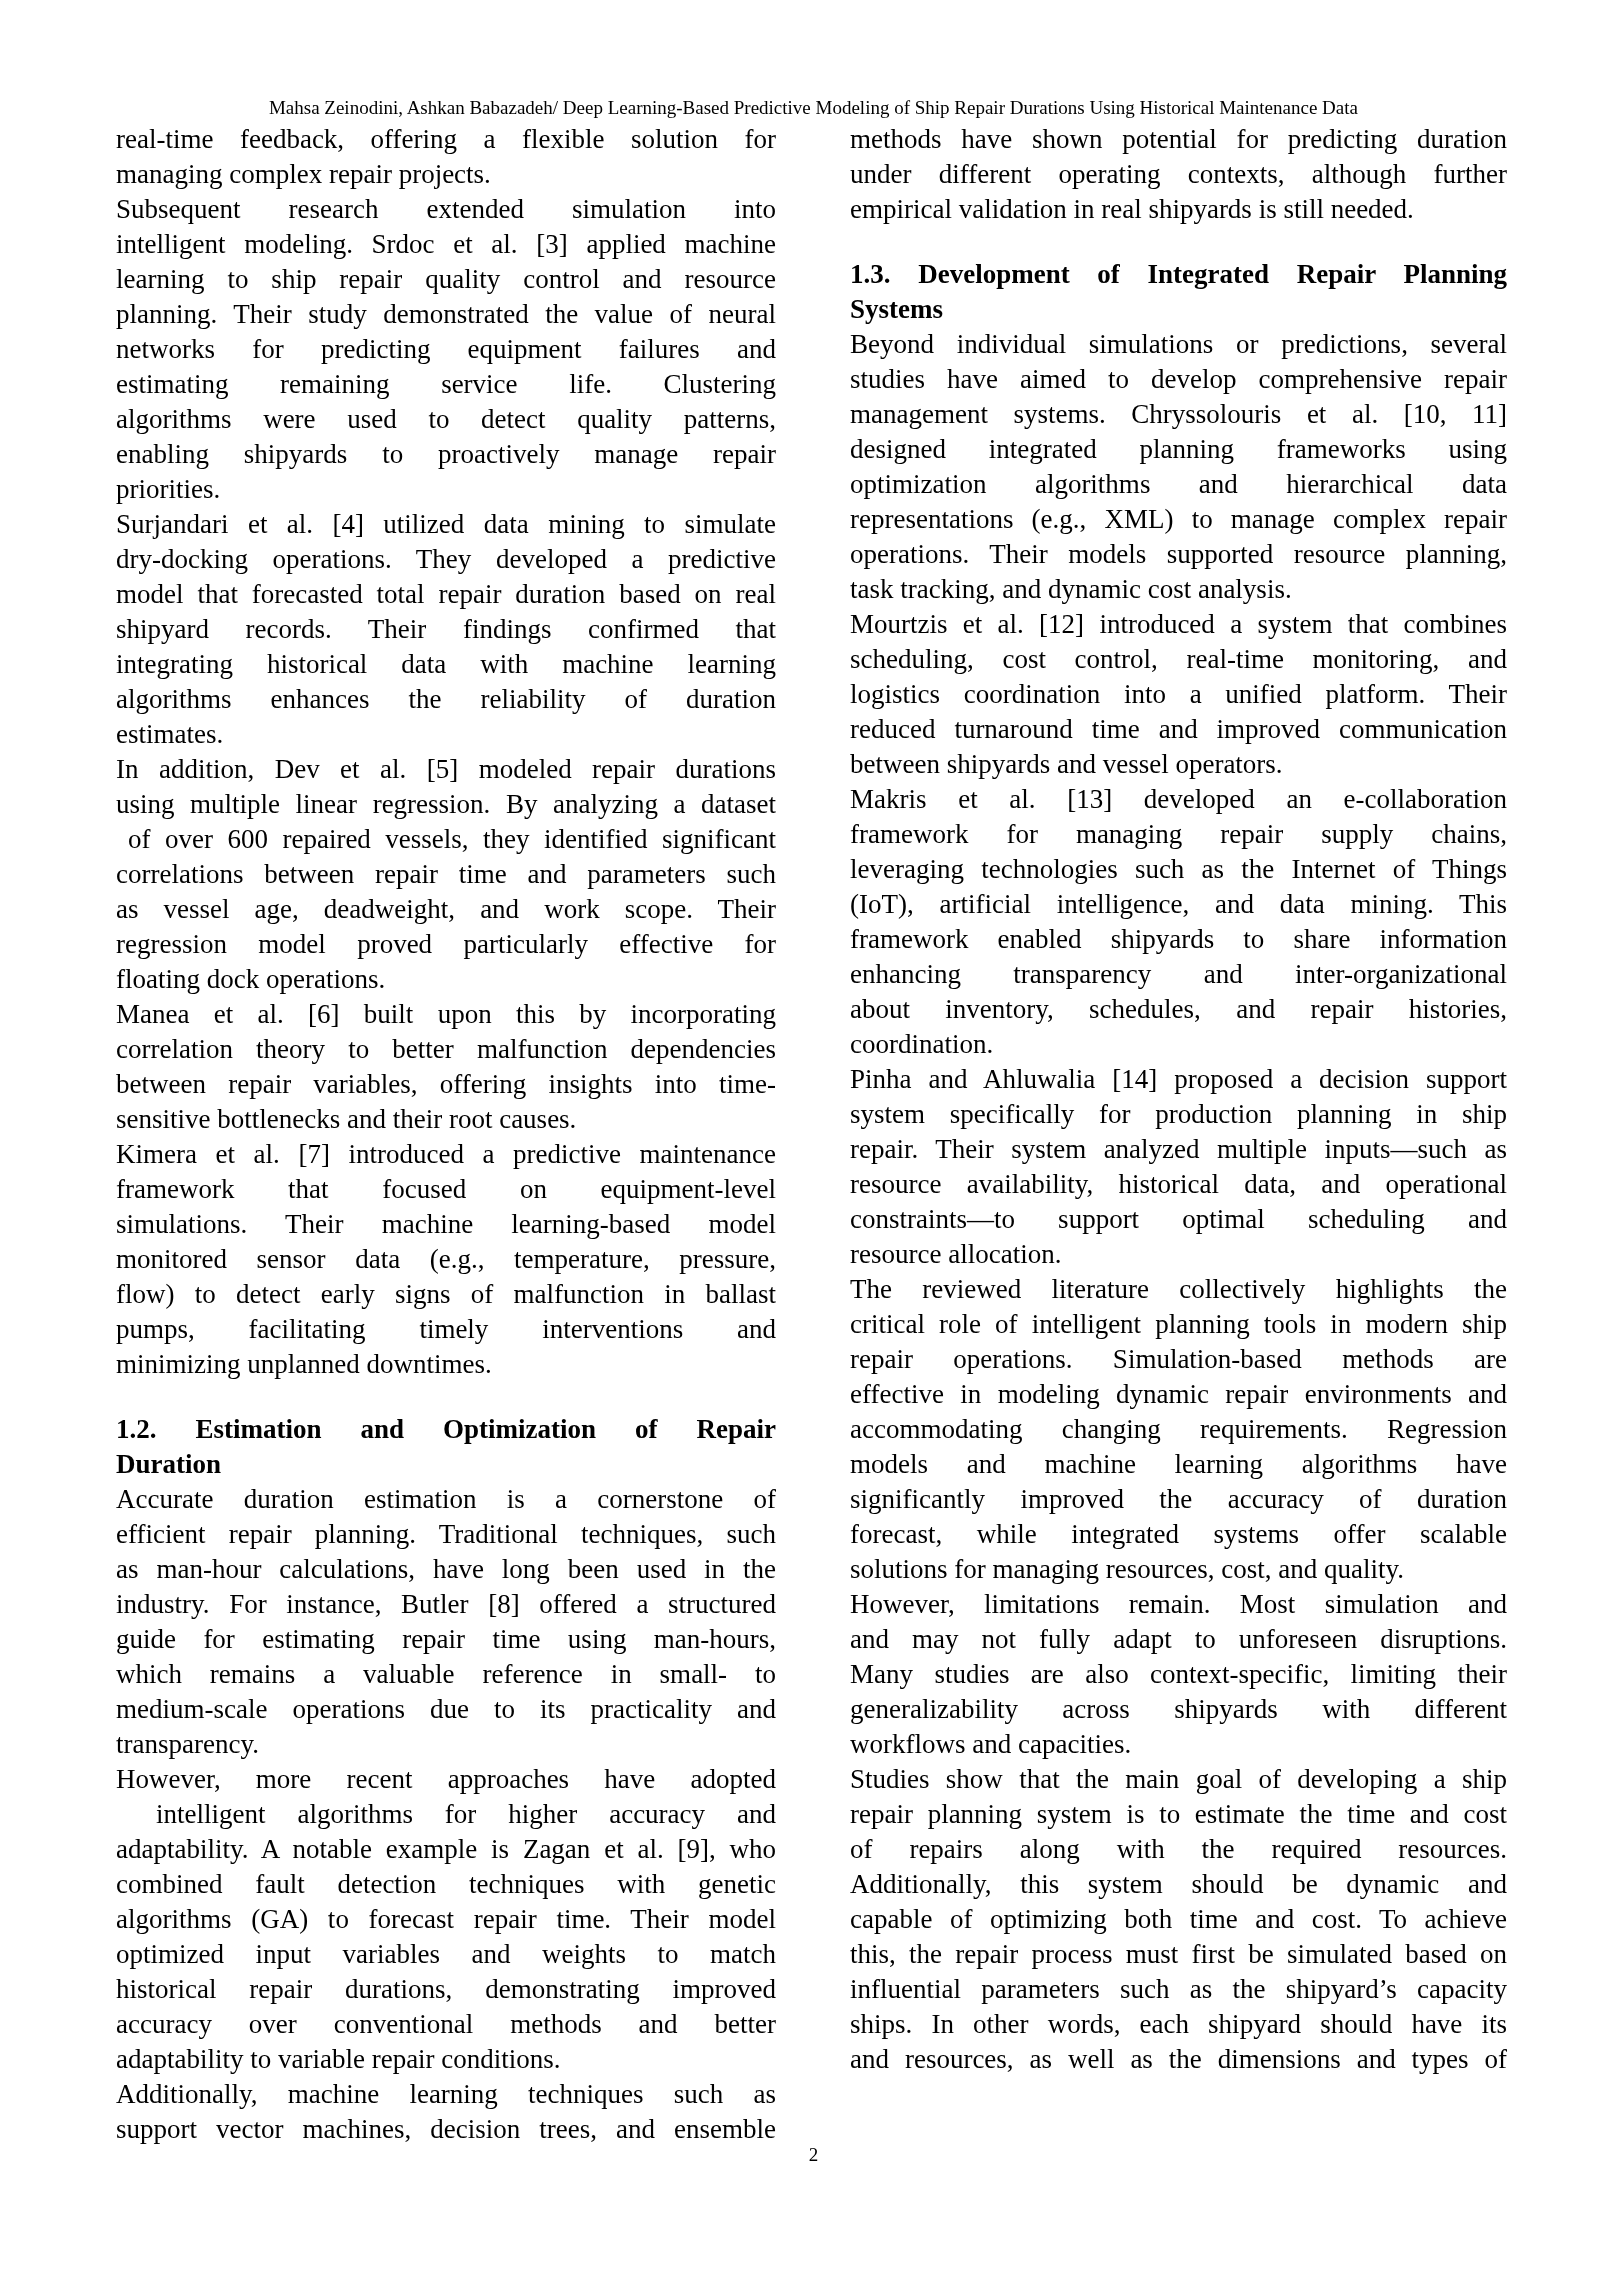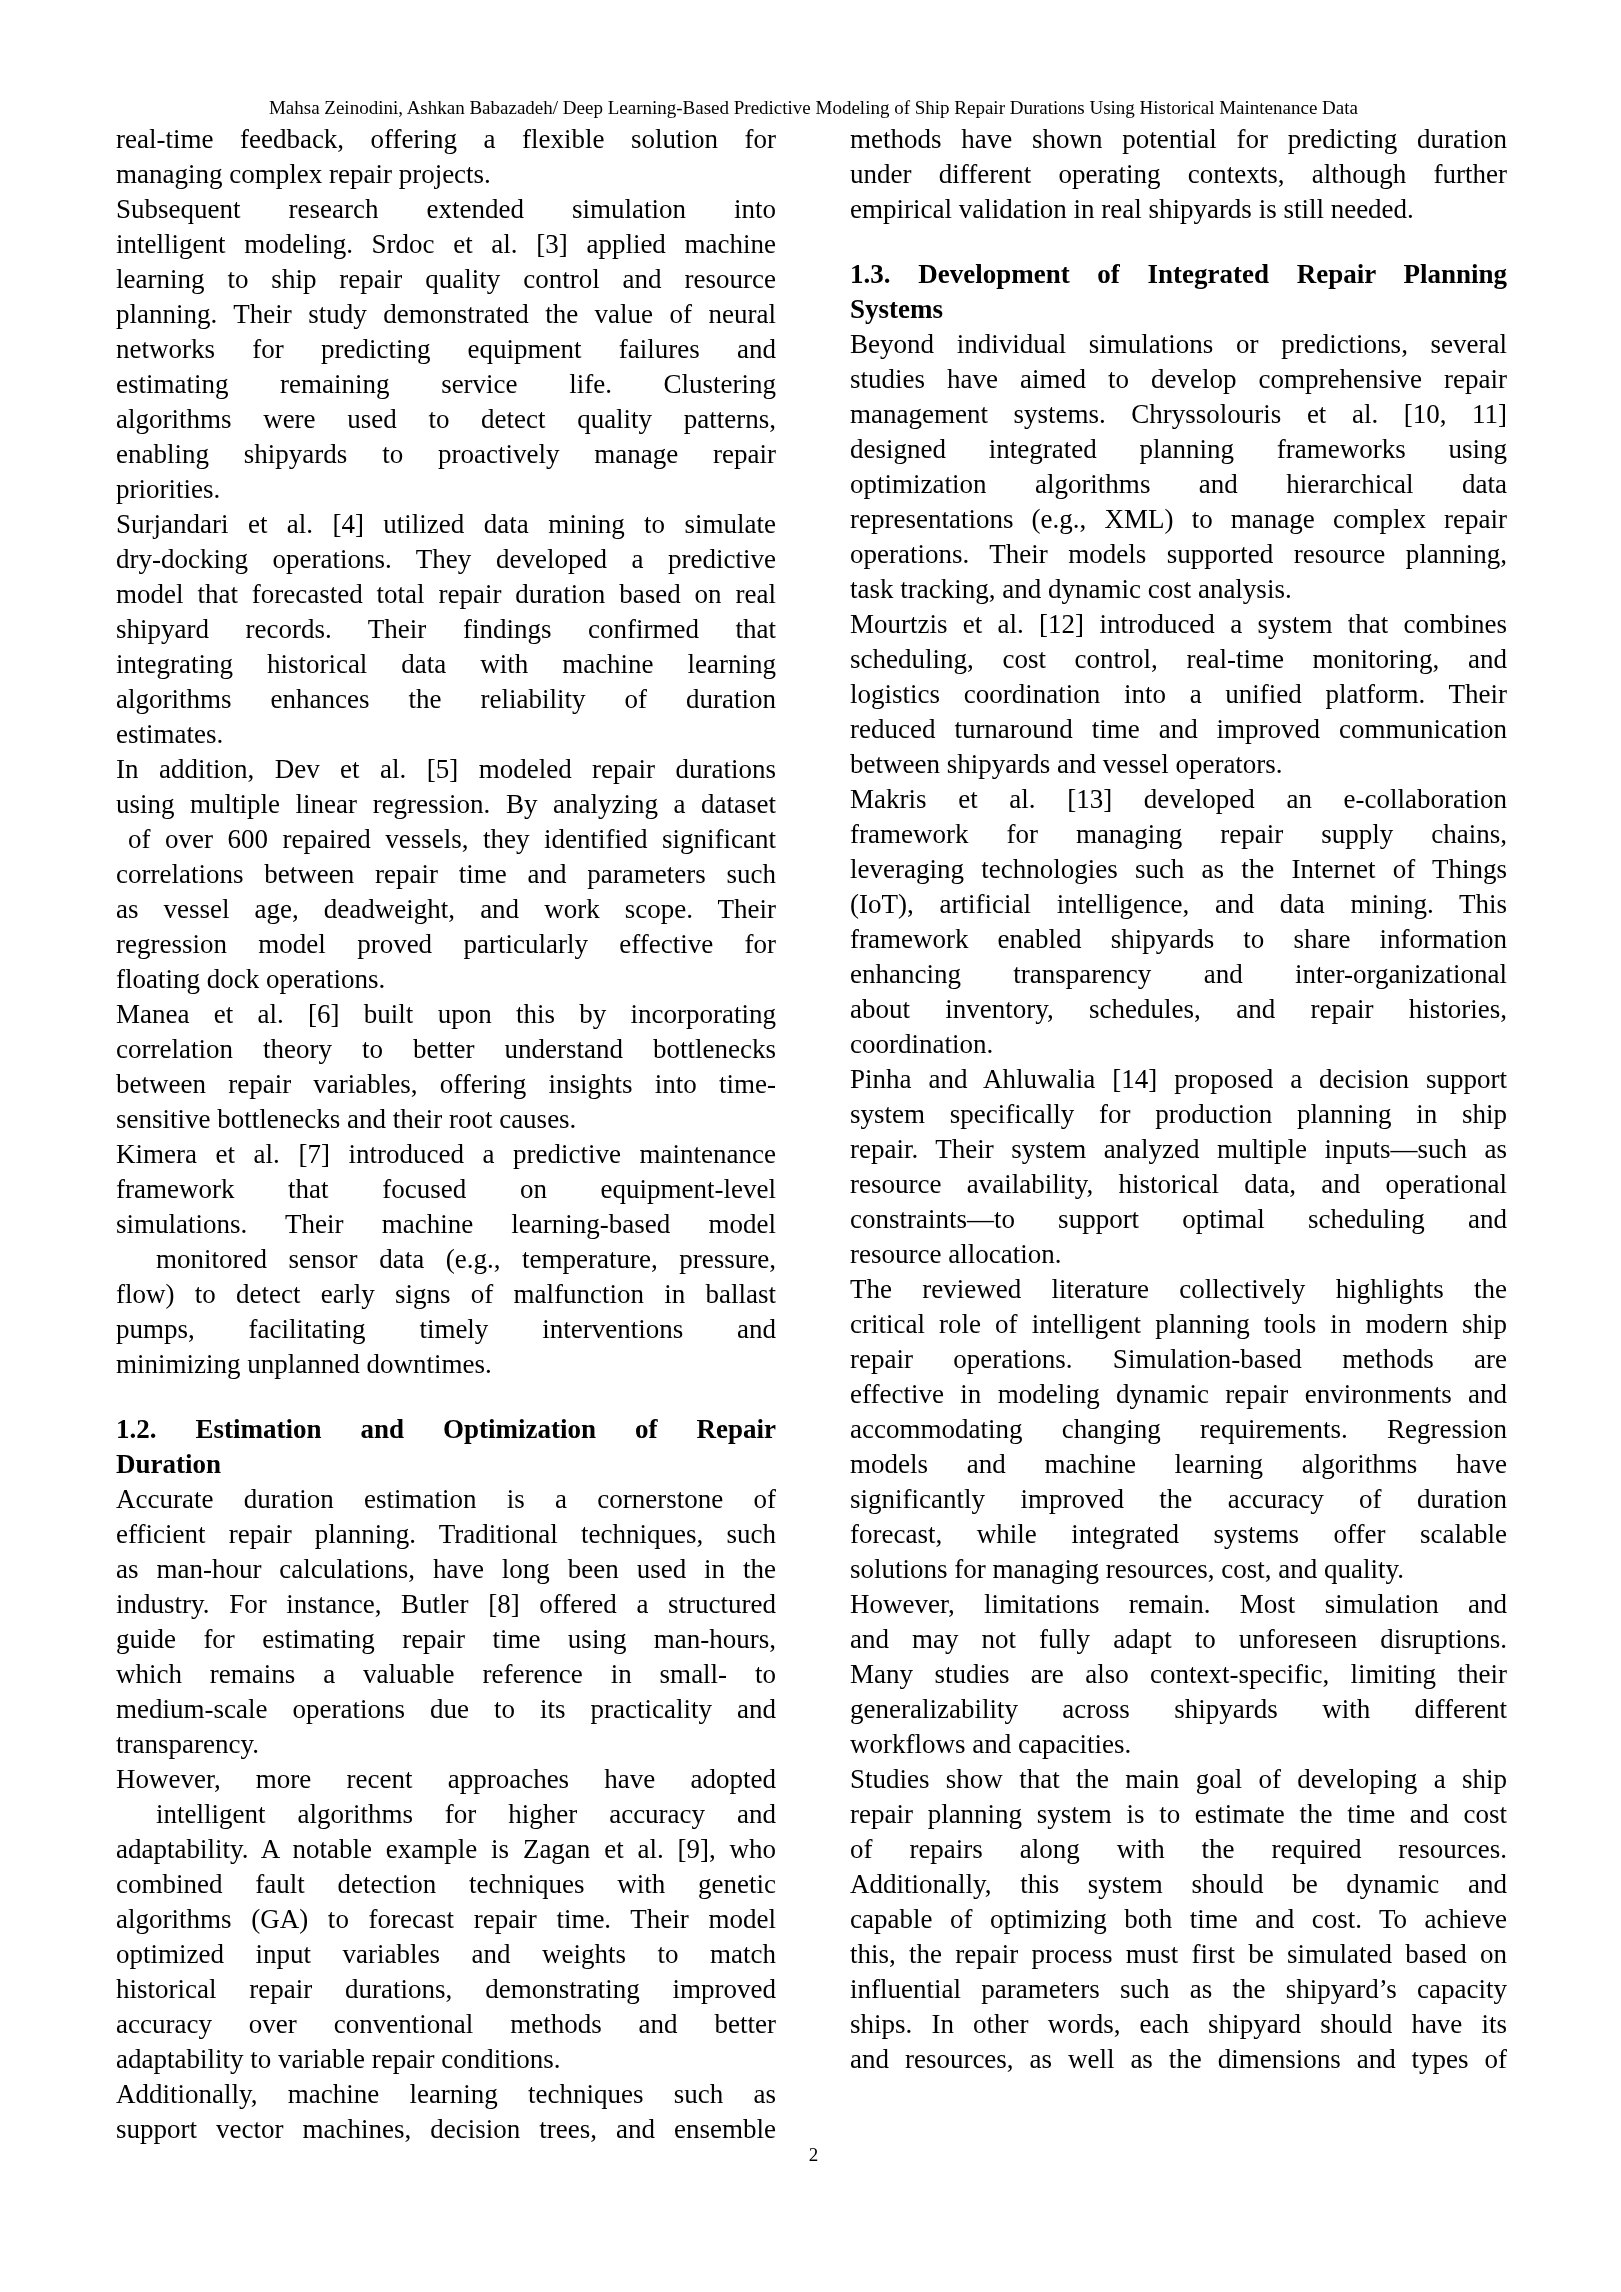--- a/index.html
+++ b/index.html
@@ -52,29 +52,29 @@
       <div class="line" style="white-space: nowrap;"><span style="word-spacing: 0px;">In addition, Dev et al. [5] modeled repair durations</span></div>
       <div class="line" style="white-space: nowrap;"><span style="word-spacing: 0px;">using multiple linear regression. By analyzing a dataset</span></div>
       <div class="line" style="white-space: nowrap; margin-left: 12px;"><span style="word-spacing: 0px;">of over 600 repaired vessels, they identified significant</span></div>
       <div class="line" style="white-space: nowrap;"><span style="word-spacing: 0px;">correlations between repair time and parameters such</span></div>
       <div class="line" style="white-space: nowrap;"><span style="word-spacing: 0px;">as vessel age, deadweight, and work scope. Their</span></div>
       <div class="line" style="white-space: nowrap;"><span style="word-spacing: 0px;">regression model proved particularly effective for</span></div>
       <div class="line last" style="white-space: nowrap;">floating dock operations.</div>
     </div>
     <div class="paragraph">
       <div class="line" style="white-space: nowrap;"><span style="word-spacing: 0px;">Manea et al. [6] built upon this by incorporating</span></div>
-      <div class="line" style="white-space: nowrap;"><span style="word-spacing: 0px;">correlation theory to better understand bottlenecks</span></div>
+      <div class="line" style="white-space: nowrap;"><span style="word-spacing: 0px;">correlation theory to better malfunction dependencies</span></div>
       <div class="line" style="white-space: nowrap;"><span style="word-spacing: 0px;">between repair variables, offering insights into time-</span></div>
       <div class="line last" style="white-space: nowrap;">sensitive bottlenecks and their root causes.</div>
     </div>
     <div class="paragraph">
       <div class="line" style="white-space: nowrap;"><span style="word-spacing: 0px;">Kimera et al. [7] introduced a predictive maintenance</span></div>
       <div class="line" style="white-space: nowrap;"><span style="word-spacing: 0px;">framework that focused on equipment-level</span></div>
       <div class="line" style="white-space: nowrap;"><span style="word-spacing: 0px;">simulations. Their machine learning-based model</span></div>
-      <div class="line" style="white-space: nowrap;"><span style="word-spacing: 0px; margin-left: 40px;">monitored sensor data (e.g., temperature, pressure,</span></div>
+      <div class="line" style="white-space: nowrap;"><span style="word-spacing: 0px;">monitored sensor data (e.g., temperature, pressure,</span></div>
       <div class="line" style="white-space: nowrap;"><span style="word-spacing: 0px;">flow) to detect early signs of malfunction in ballast</span></div>
       <div class="line" style="white-space: nowrap;"><span style="word-spacing: 0px;">pumps, facilitating timely interventions and</span></div>
       <div class="line last" style="white-space: nowrap;">minimizing unplanned downtimes.</div>
     </div>
     <div class="spacer"></div>
     <div class="heading">
       <div class="line" style="white-space: nowrap;"><span style="word-spacing: 0px;">1.2. Estimation and Optimization of Repair</span></div>
       <div class="line last" style="white-space: nowrap;">Duration</div>
     </div>
     <div class="paragraph">

